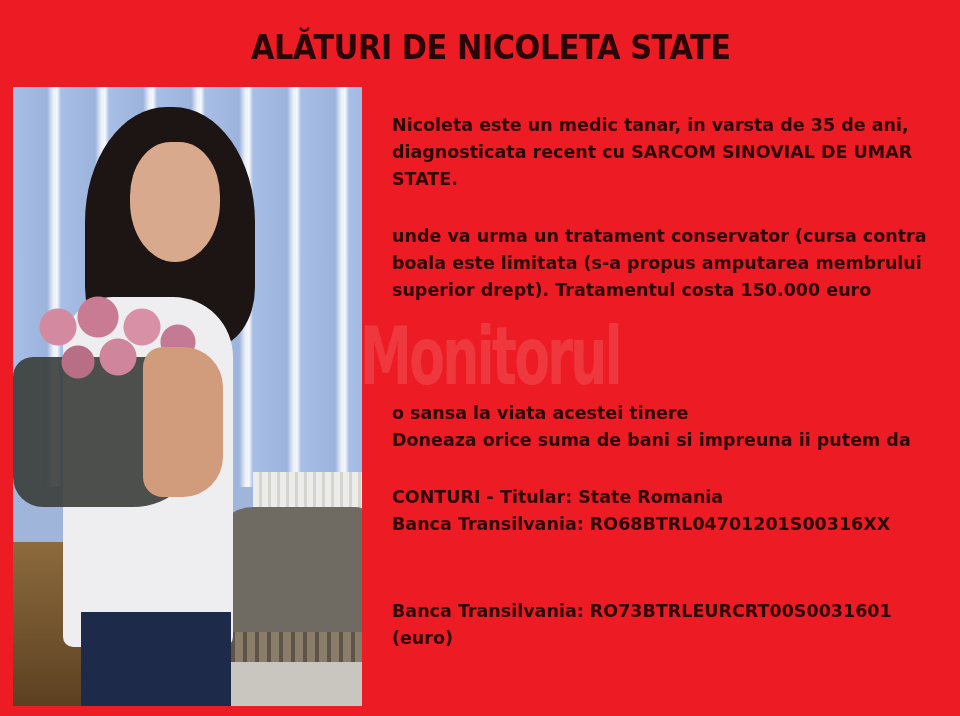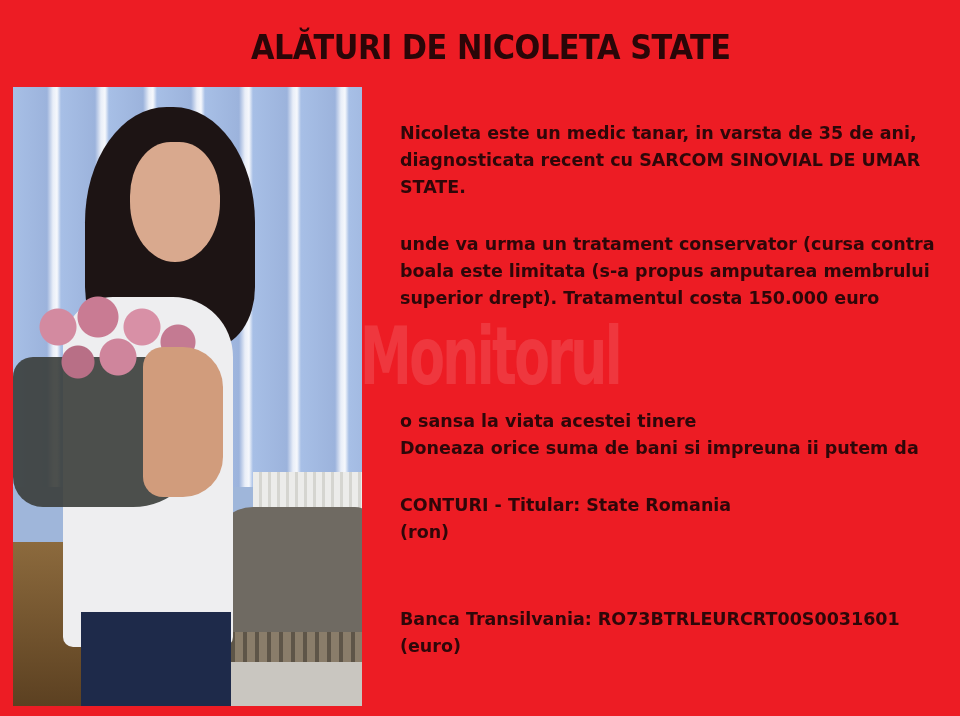--- a/index.html
+++ b/index.html
@@ -87,21 +87,21 @@
       color: rgba(255,255,255,0.12);
       transform: scaleX(0.65); transform-origin: left top;
       pointer-events: none;
     }
     .text-col {
       position: absolute; left: 388px; top: 108px; width: 560px;
       font-family: "DejaVu Sans", sans-serif;
       font-size: 17.5px; line-height: 27px;
       color: #2e0709; font-weight: bold;
     }
-    .text-col p { margin: 12px; }
+    .text-col p { margin: 4px; }
     .para-1 { position: absolute; top: 0; }
     .para-2 { position: absolute; top: 111px; }
     .para-3 { position: absolute; top: 288px; }
     .para-4 { position: absolute; top: 372px; }
     .para-5 { position: absolute; top: 486px; }
     .ln { display: block; white-space: nowrap; }
   </style>
 </head>
 <body>
 
@@ -135,19 +135,19 @@
     <span class="ln">unde va urma un tratament conservator (cursa contra</span>
     <span class="ln">boala este limitata (s-a propus amputarea membrului</span>
     <span class="ln">superior drept). Tratamentul costa 150.000 euro</span>
   </p>
   <p class="para-3">
     <span class="ln">o sansa la viata acestei tinere</span>
     <span class="ln">Doneaza orice suma de bani si impreuna ii putem da</span>
   </p>
   <p class="para-4">
     <span class="ln">CONTURI - Titular: State Romania</span>
-    <span class="ln">(ron)</span>
+    <span class="ln">Banca Transilvania: RO68BTRL04701201S00316XX</span>
   </p>
   <p class="para-5">
     <span class="ln">Banca Transilvania: RO73BTRLEURCRT00S0031601</span>
     <span class="ln">(euro)</span>
   </p>
 </div>
 
 </body></html>

